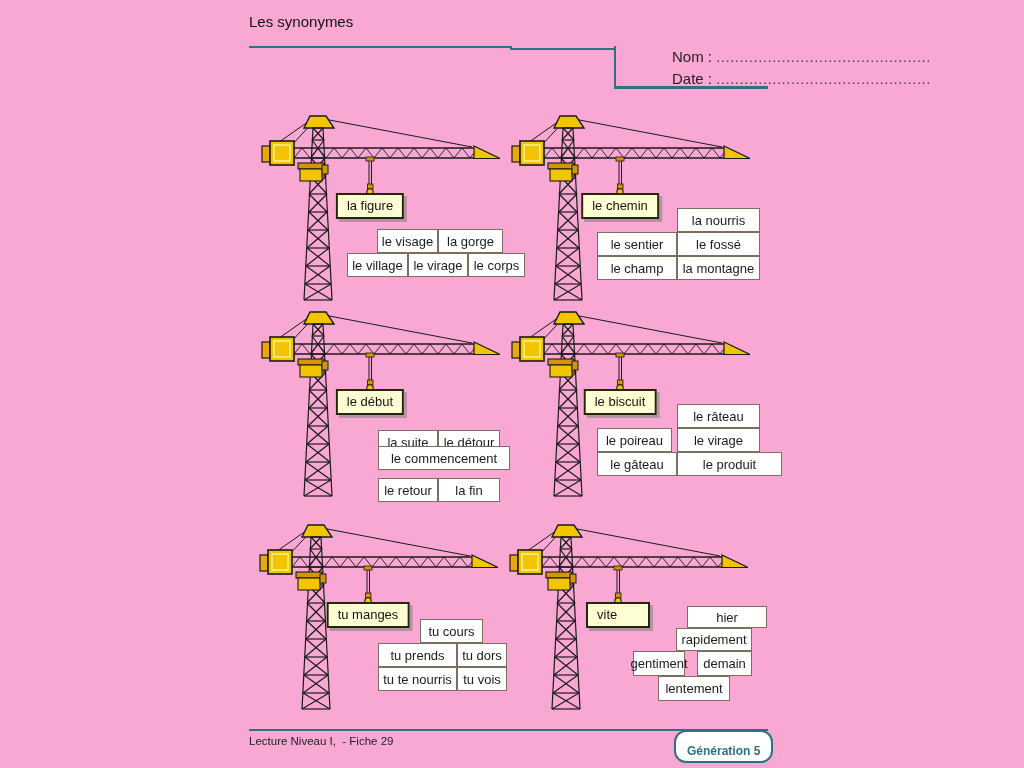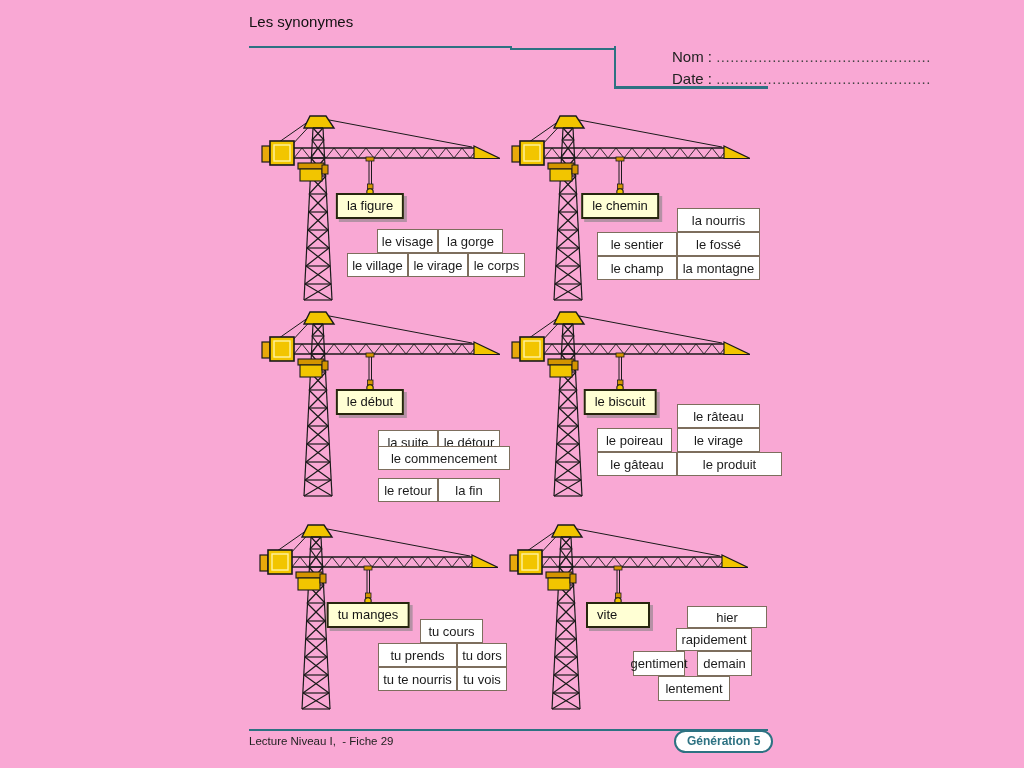--- a/index.html
+++ b/index.html
@@ -23,21 +23,21 @@
     padding:3px 9px 4px 9px; min-width:42px; text-align:left;
     font-size:13px; color:#141414; white-space:nowrap;
   }
   .box {
     position:absolute; background:#ffffff; border:1px solid #7d6e5d;
     display:flex; align-items:center; justify-content:center;
     font-size:13px; color:#1b1b1b; box-sizing:border-box; white-space:nowrap;
   }
   .footer-text { position:absolute; left:249px; top:735px; font-size:11.5px; color:#222; white-space:pre; }
   .badge {
-    position:absolute; left:674px; top:730px; padding:2px 11px 3px 11px;
+    position:absolute; left:674px; top:730px; padding:12px 11px 3px 11px;
     border:2px solid #2d7282; border-radius:12px;
     color:#2d7282; font-size:12px; font-weight:bold; white-space:nowrap; background:#fff;
   }
   svg line, svg polyline { stroke:#1a1a1a; }
 </style>
 </head>
 <body>
 
 <svg width="0" height="0" style="position:absolute" aria-hidden="true">
   <defs>

